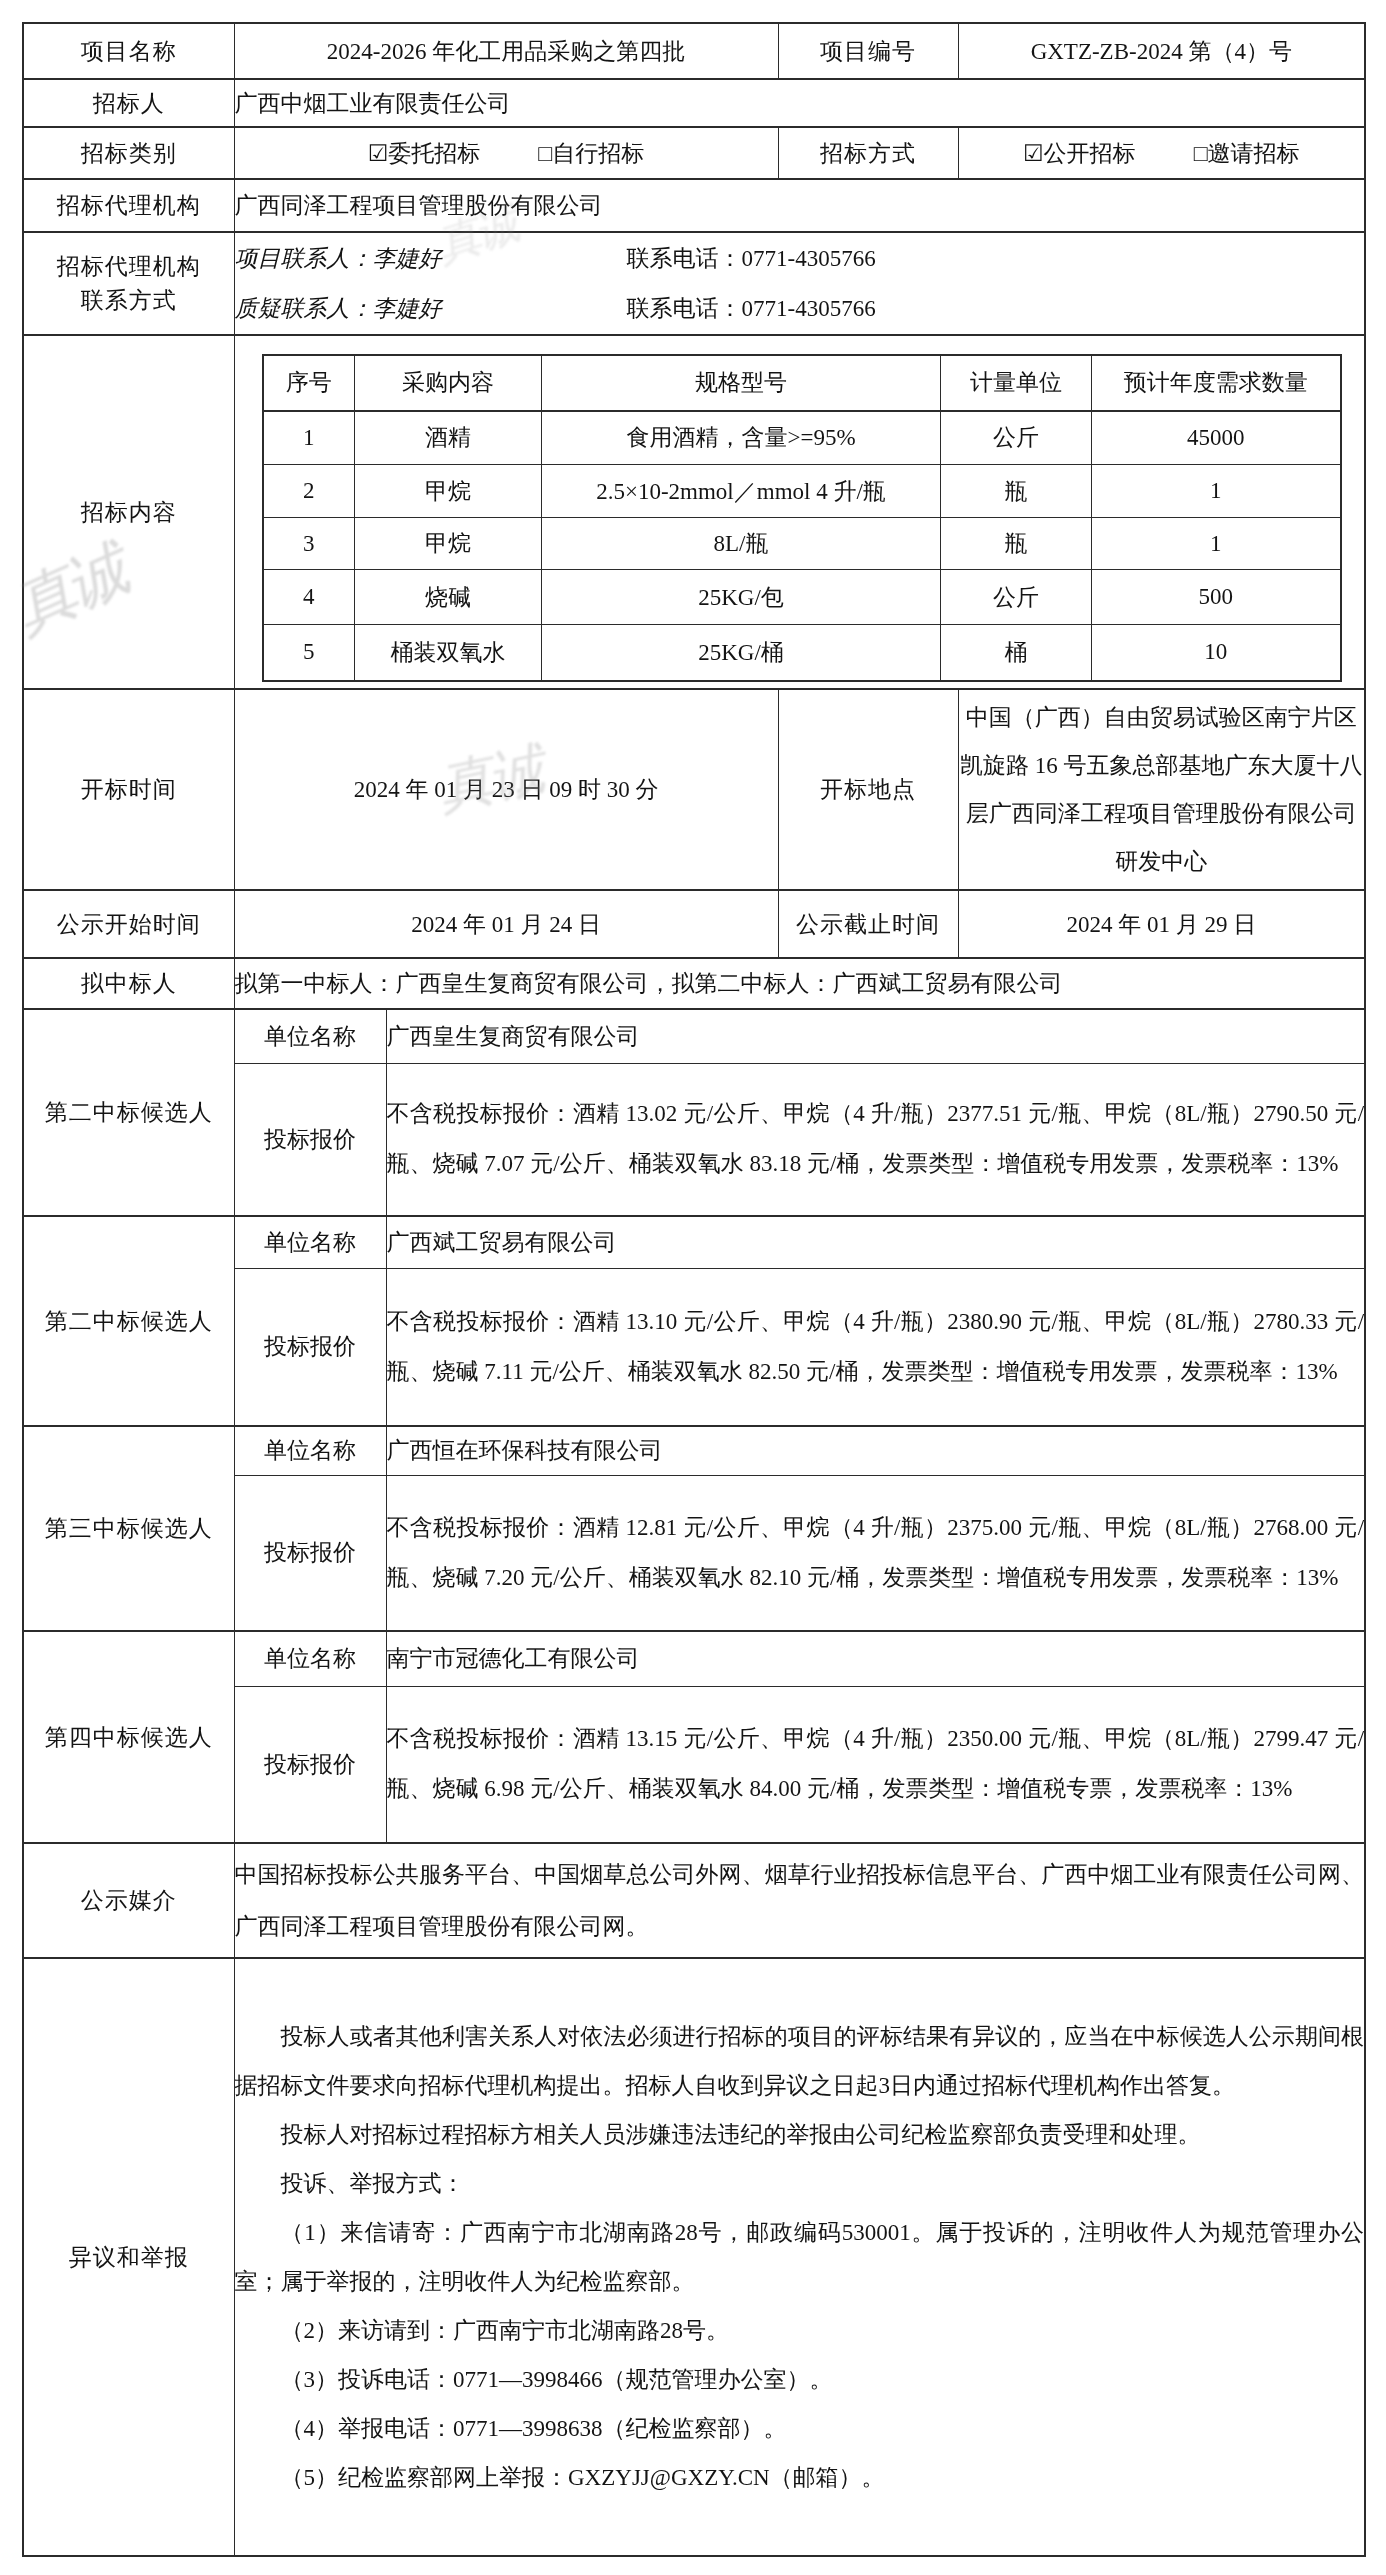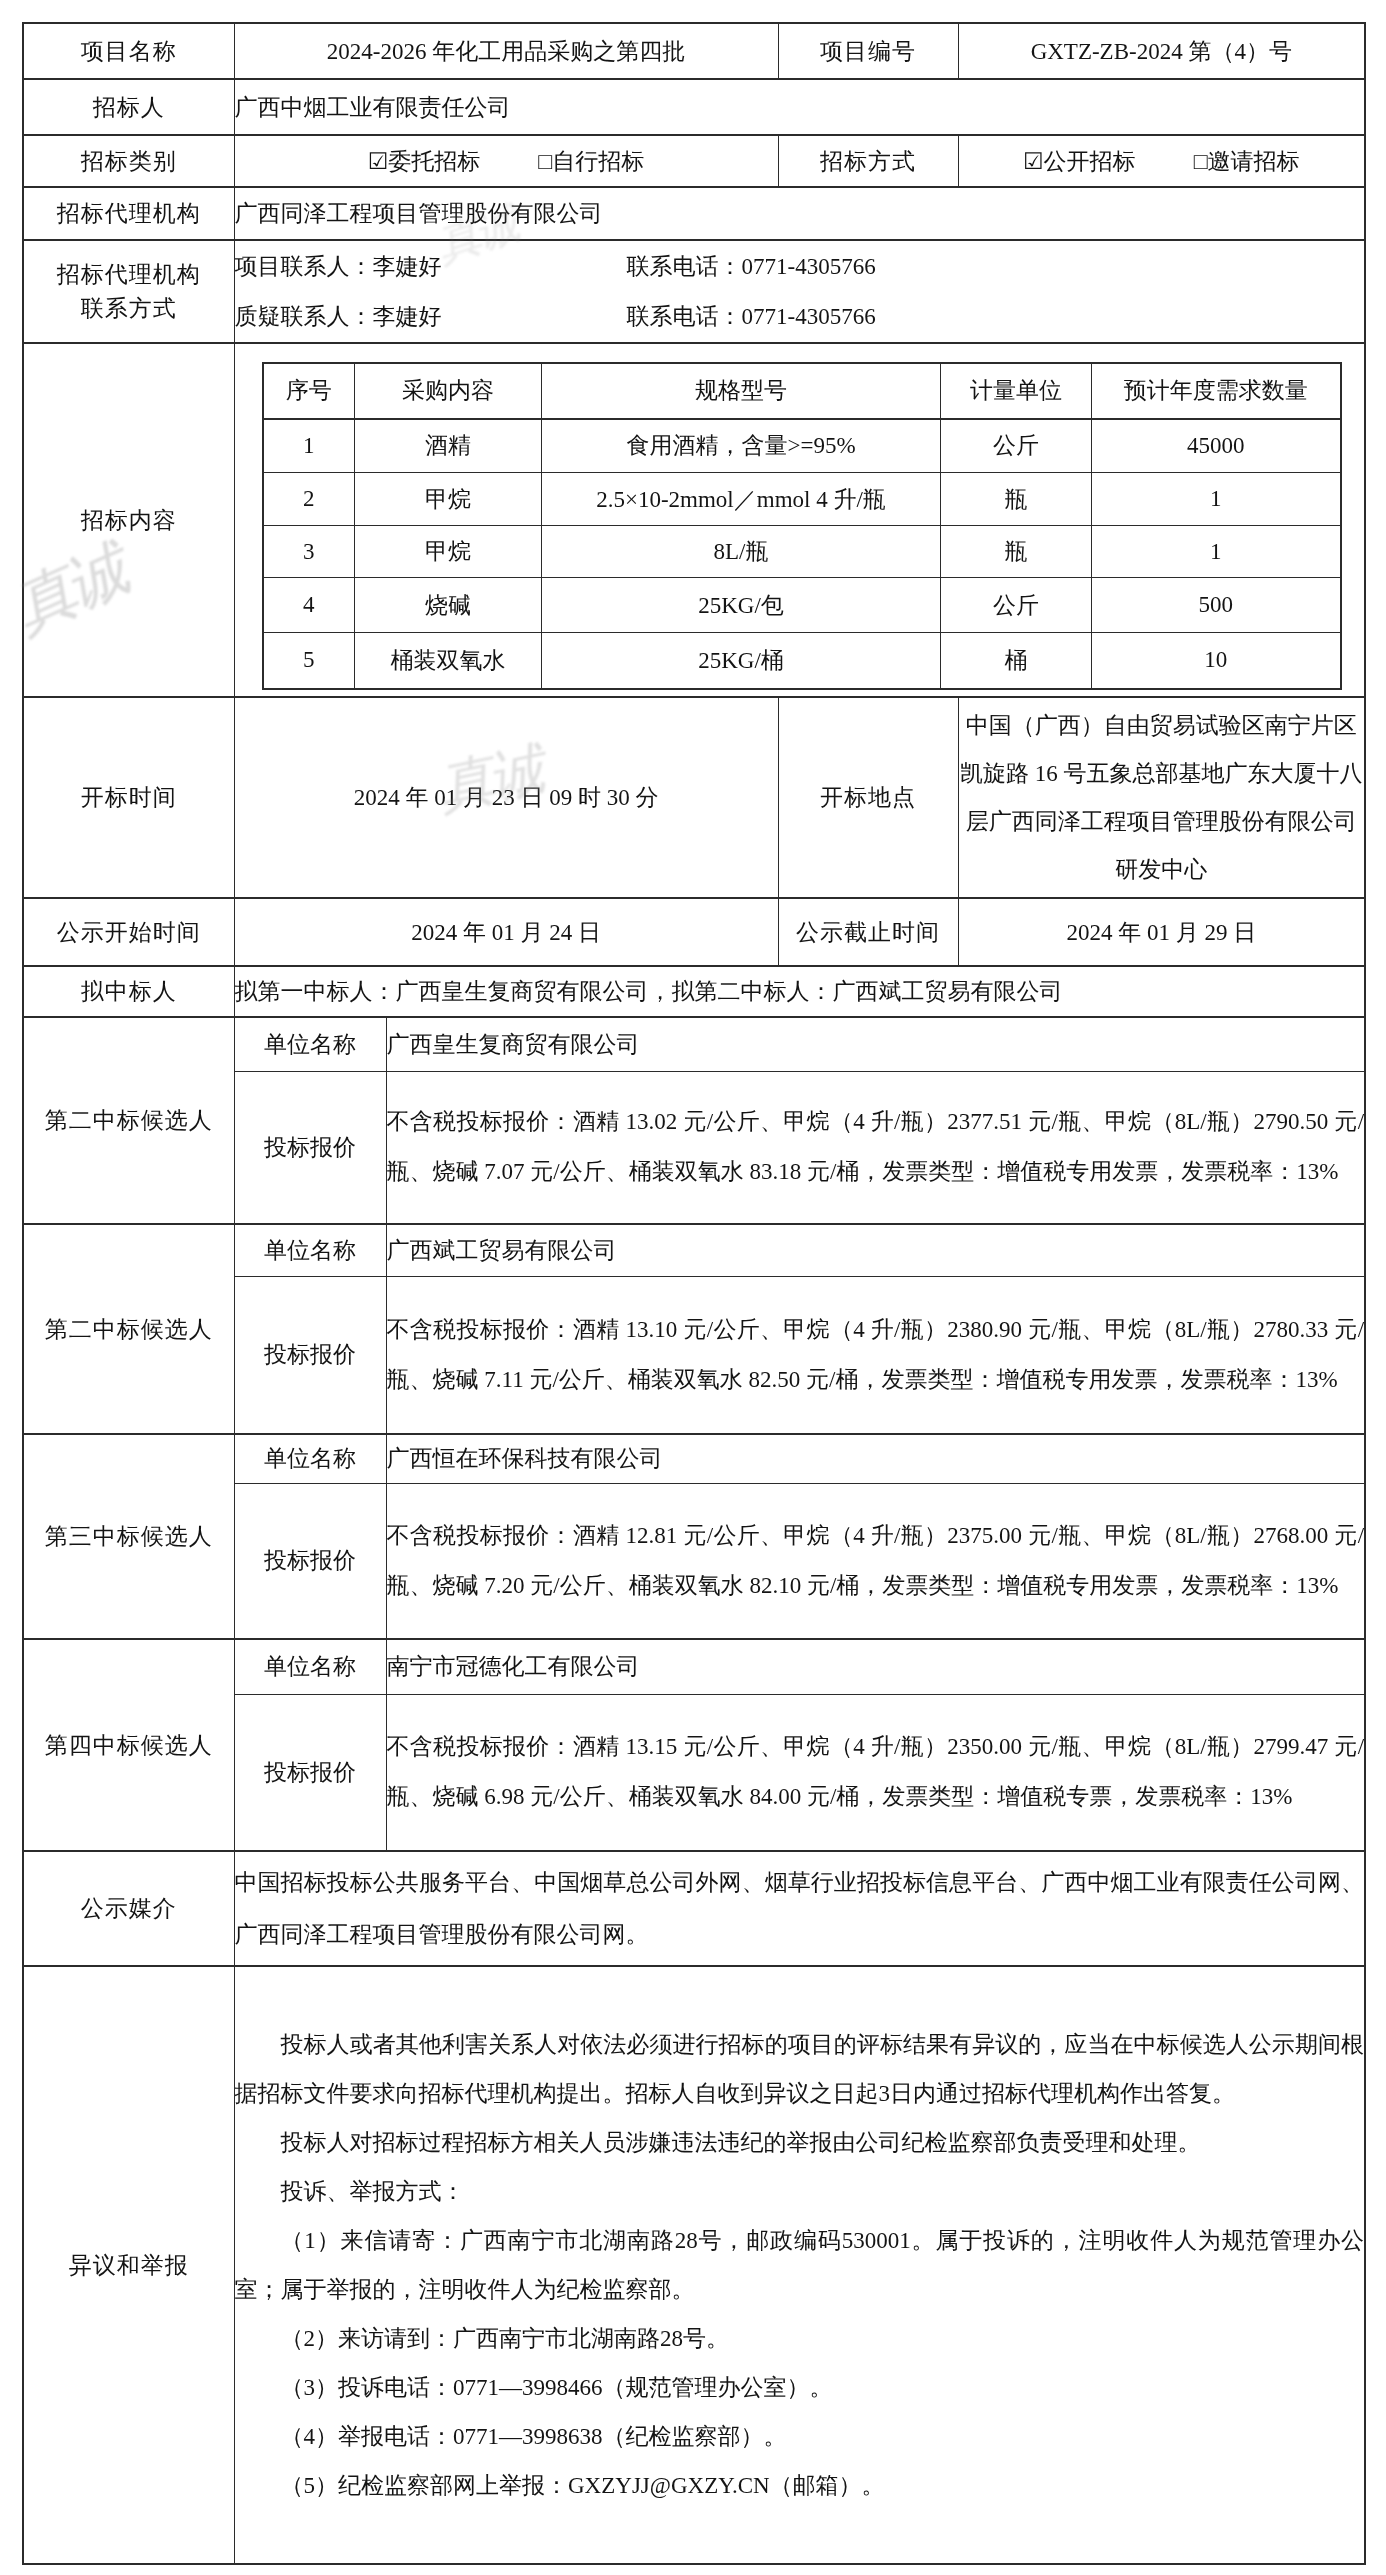--- a/index.html
+++ b/index.html
@@ -11,21 +11,21 @@
                overflow:hidden;}
   tr.major>td{border-top:2px solid #2b2b2b;}
   td.lab{text-align:center;letter-spacing:1px;}
   td.c{text-align:center;}
   td.l{text-align:left;padding-left:14px;}
   .prewrap{white-space:pre-line;line-height:34px;}
   .opt{display:inline-block;}
   .opt+.opt{margin-left:58px;}
   .contact{padding-left:16px;}
   .contact .line{line-height:50px;white-space:nowrap;}
-  .contact .person{display:inline-block;width:392px;}
+  .contact .person{display:inline-block;width:392px;font-style:italic;}
   
   .goods-wrap{padding:17px 22px 6px 27px;}
   table.goods{width:1078px;border-collapse:collapse;table-layout:fixed;border:2px solid #2b2b2b;}
   table.goods td{border:1px solid #2b2b2b;text-align:center;font-size:23px;}
   table.goods tr.ghead td{border-bottom:2px solid #2b2b2b;margin-left:24px;}
   .addr{line-height:48px;text-align:center;padding:0 6px;}
   .bid{padding:0 14px;}
   .bid p{margin:0;line-height:50px;text-align:justify;}
   .media{padding:2px 16px 0 16px;line-height:52px;text-align:justify;margin-top:9px;}
   .obj{padding:6px 14px 0 14px;vertical-align:top;}
@@ -52,21 +52,21 @@
     </colgroup>
 
     <tbody>
         <tr style="height:56px">
       <td class="lab">项目名称</td>
       <td class="c" colspan="2">2024-2026 年化工用品采购之第四批</td>
       <td class="lab">项目编号</td>
       <td class="c">GXTZ-ZB-2024 第（4）号</td>
     </tr>
 
-    <tr class="major" style="height:56px">
+    <tr class="major" style="height:48px">
       <td class="lab">招标人</td>
       <td class="l" colspan="4">广西中烟工业有限责任公司</td>
     </tr>
 
     <tr class="major" style="height:52px">
       <td class="lab">招标类别</td>
       <td class="c" colspan="2">
         <span class="opt">☑委托招标</span><span class="opt">□自行招标</span>
       </td>
       <td class="lab">招标方式</td>

